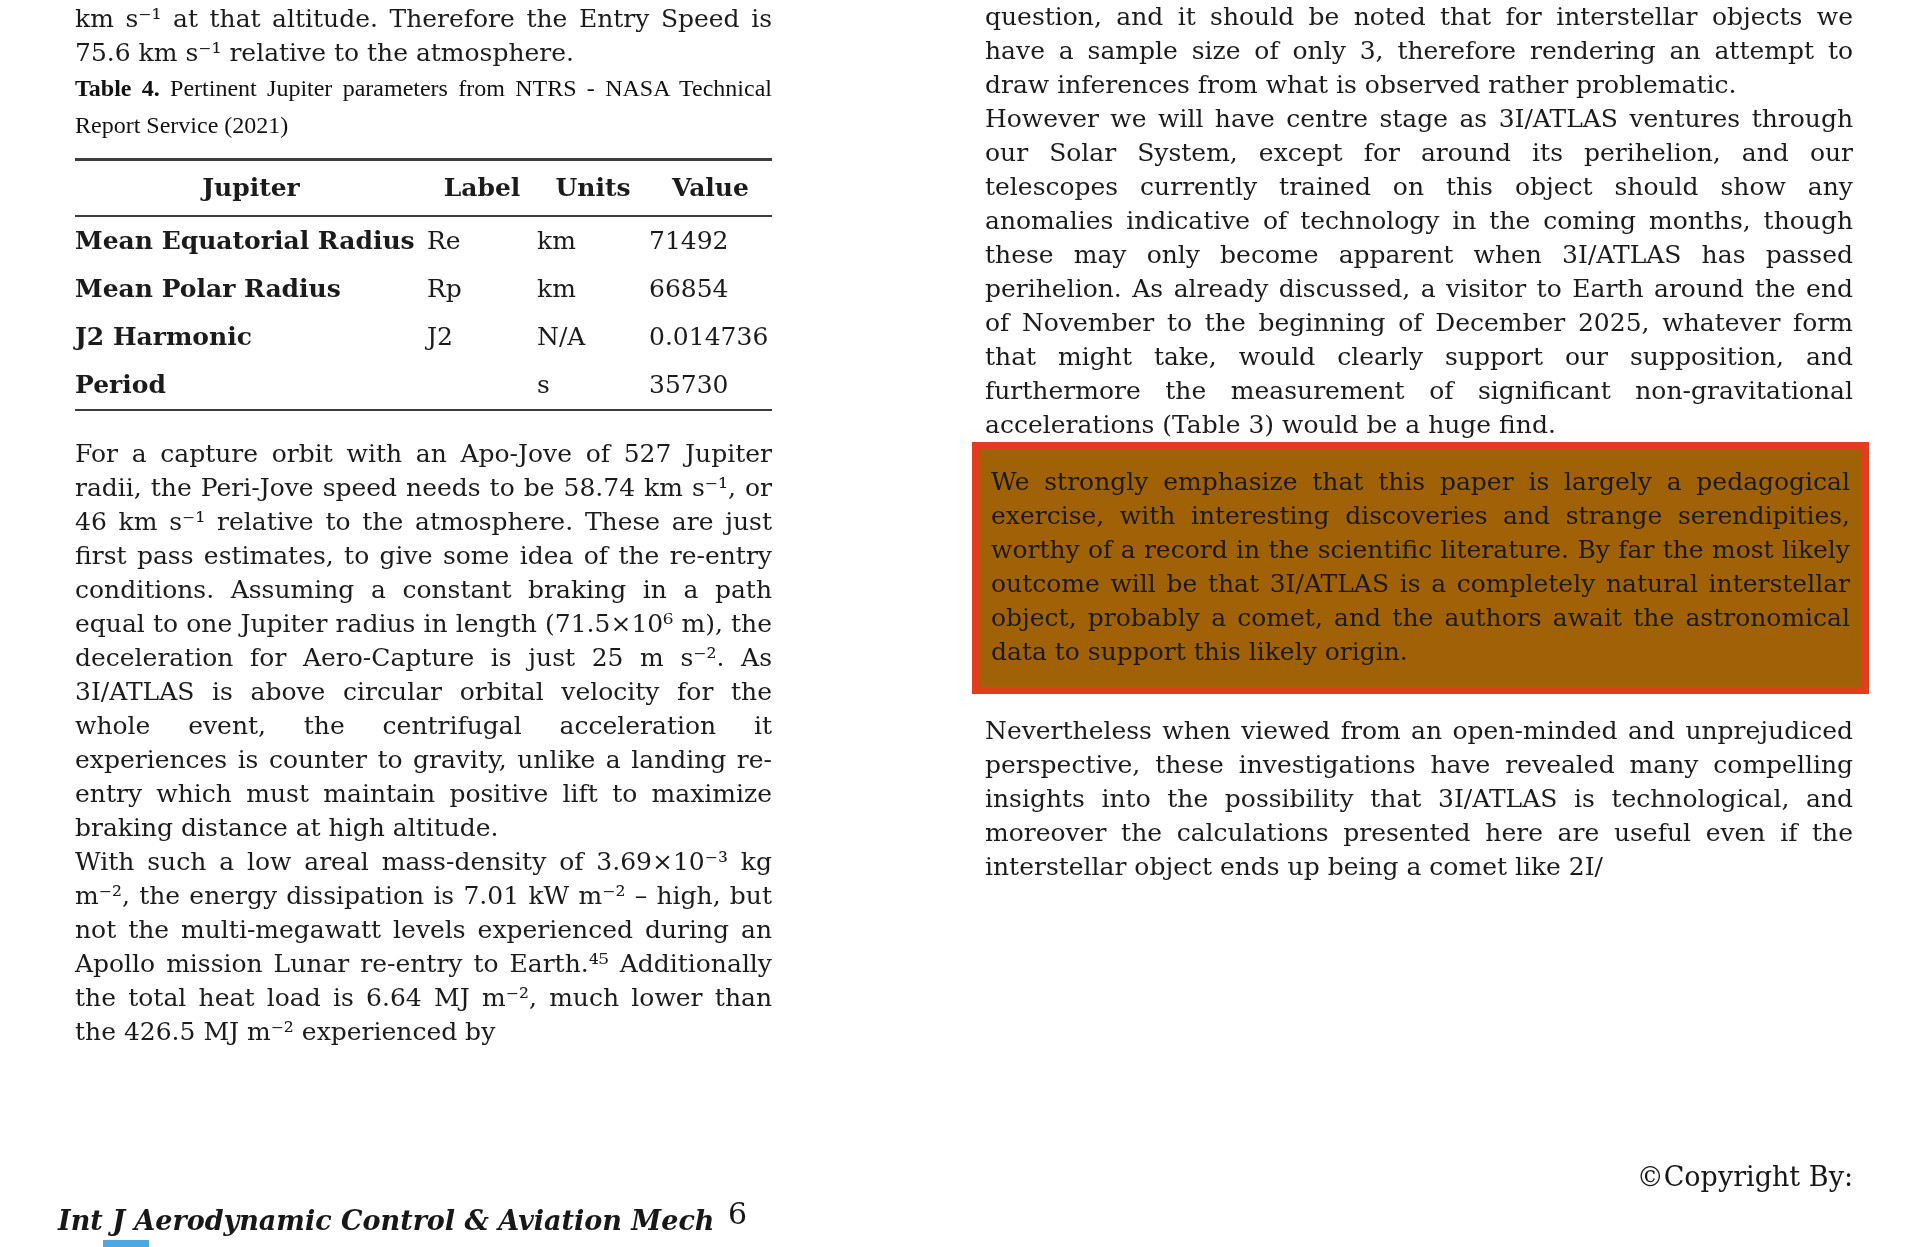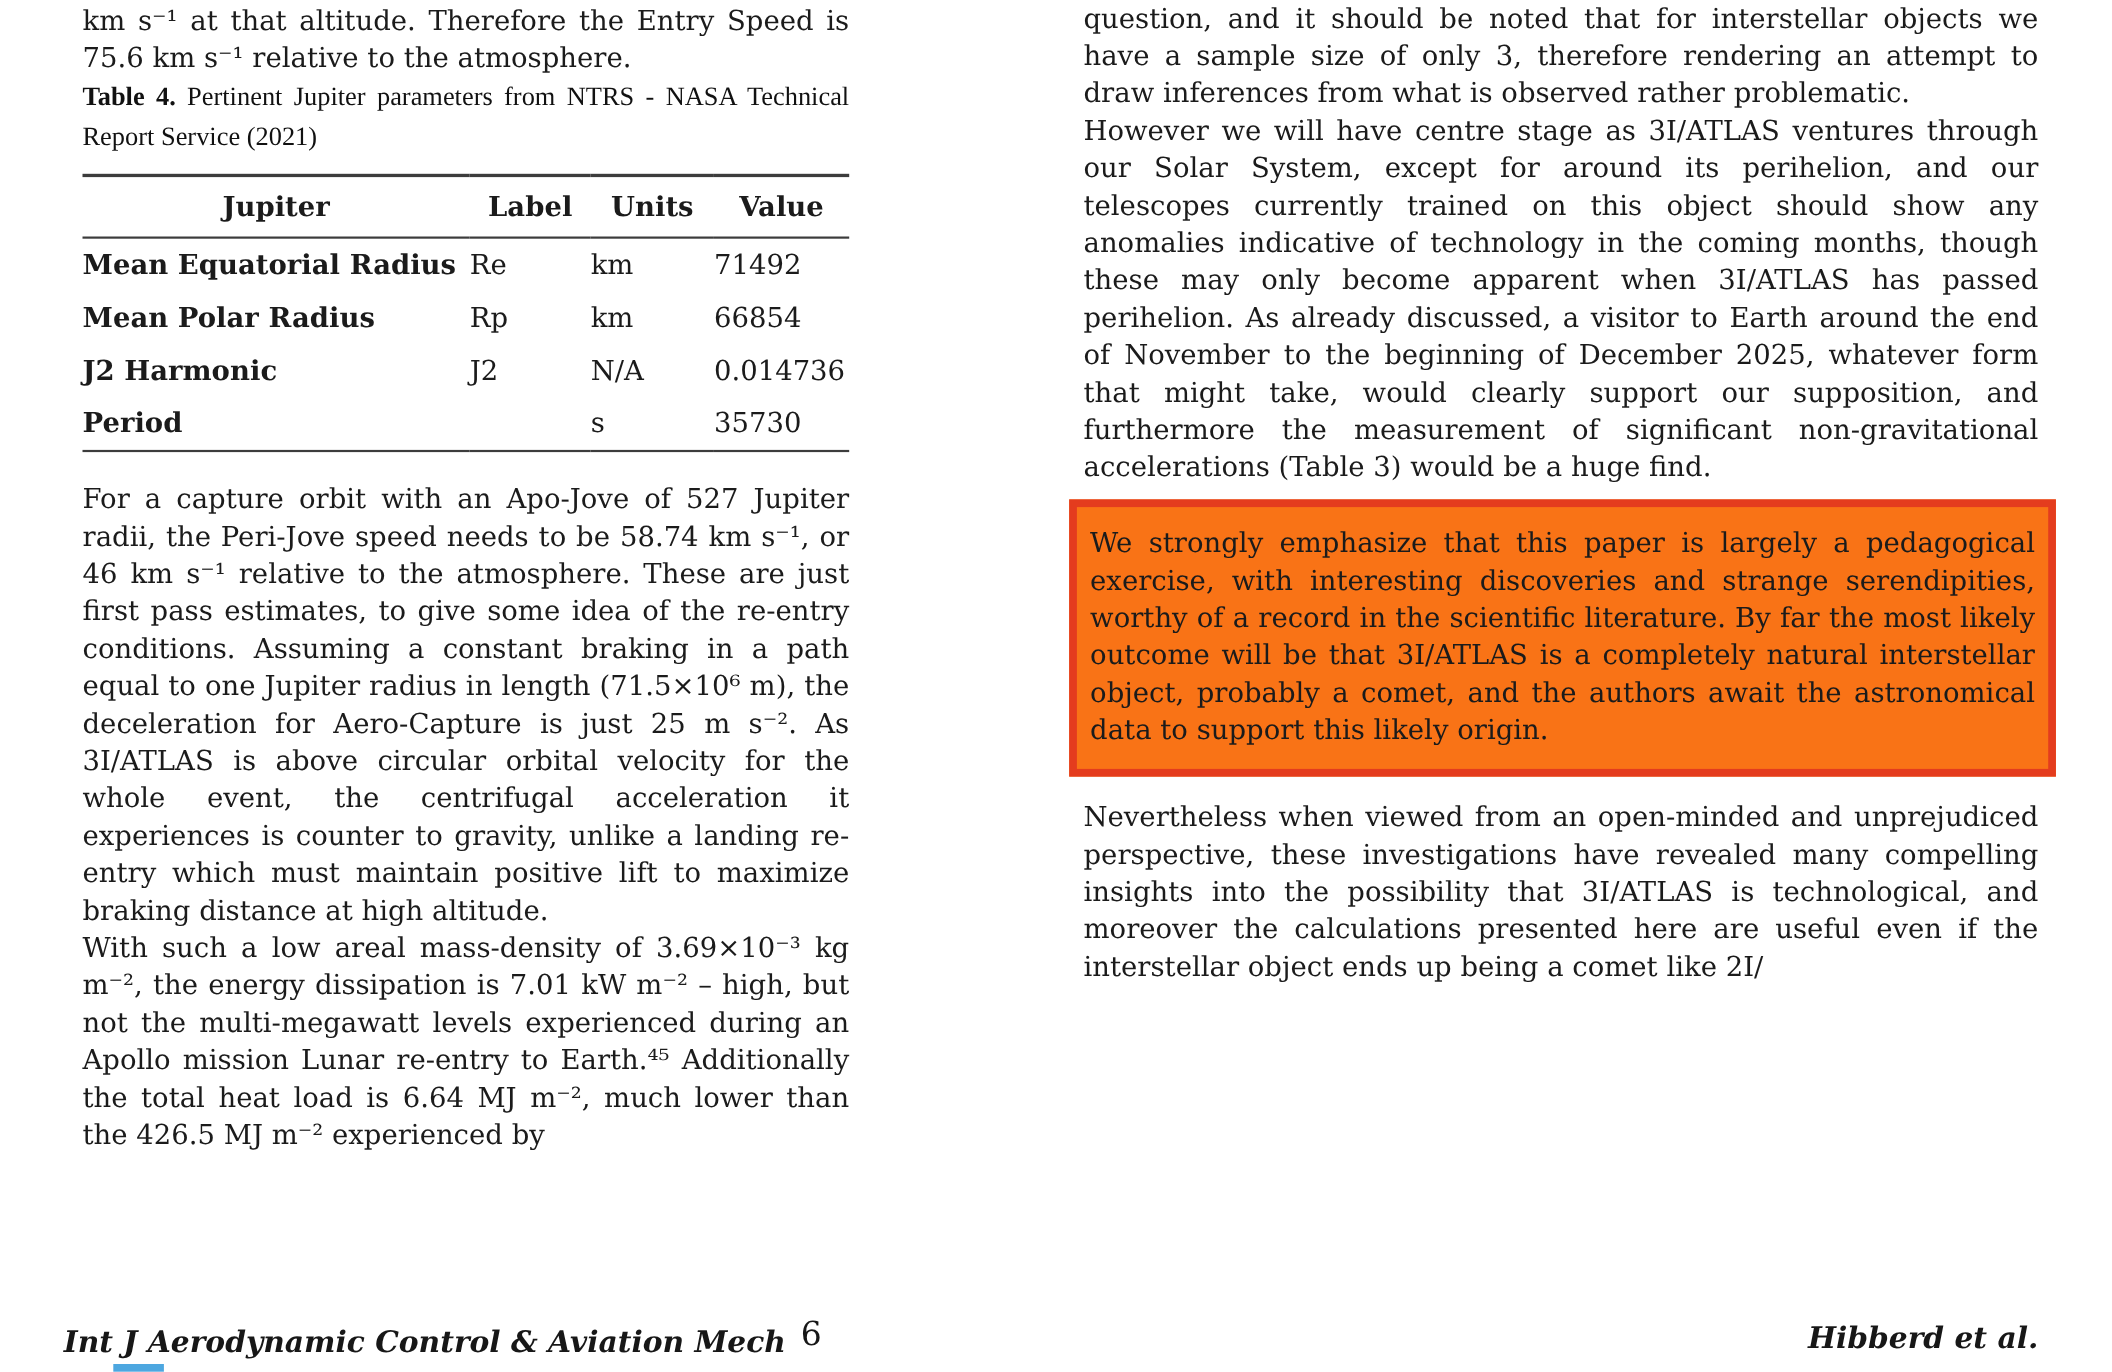--- a/index.html
+++ b/index.html
@@ -59,23 +59,23 @@
 
   h2.conclusion {
     font-size: 32px;
     line-height: 36px;
     font-weight: bold;
     color: var(--accent-blue, #4da7e0);
     margin: 0 0 12px 0;
   }
   .red-box {
     border: 7px solid var(--accent-red, #e43c1e);
-    margin: 12px -16px 20px -13px;
+    margin: 0 -16px 20px -13px;
     padding: 16px 12px 18px 12px;
-    background: #f97316;
+    background: #a16207;
   }
 
   .footer-journal {
     position: absolute; left: 58px; top: 1205px;
     font-size: 27px; font-weight: bold; font-style: italic;
     color: #171717;
   }
   .footer-page {
     position: absolute; left: 728px; top: 1196px;
     font-size: 30px; color: #171717;
@@ -159,17 +159,18 @@
     <div class="red-box">
       <p class="body">We strongly emphasize that this paper is largely a pedagogical exercise, with interesting discoveries and strange serendipities, worthy of a record in the scientific literature. By far the most likely outcome will be that 3I/ATLAS is a completely natural interstellar object, probably a comet, and the authors await the astronomical data to support this likely origin.</p>
     </div>
 
     <p class="body">Nevertheless when viewed from an open-minded and unprejudiced perspective, these investigations have revealed many compelling insights into the possibility that 3I/ATLAS is technological, and moreover the calculations presented here are useful even if the interstellar object ends up being a comet like 2I/</p>
   </div>
 
   <div class="footer-journal">Int J Aerodynamic Control &amp; Aviation Mech</div>
   <div class="footer-page">6</div>
   <div class="footer-copyright">
+    <div>©Copyright By:</div>
     <div class="copy2">Hibberd et al.</div>
   </div>
 
   <div class="edge-mark"></div>
 </div>
 
 </body></html>

